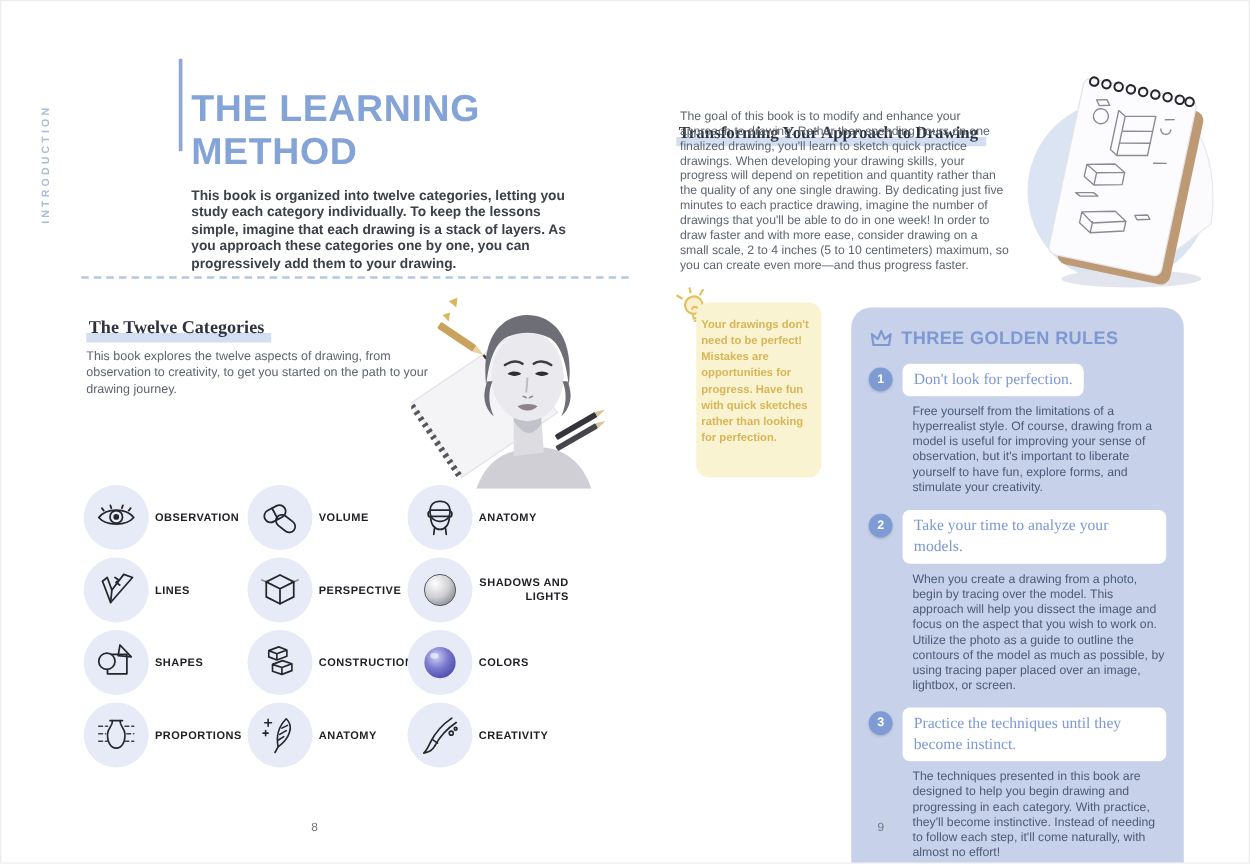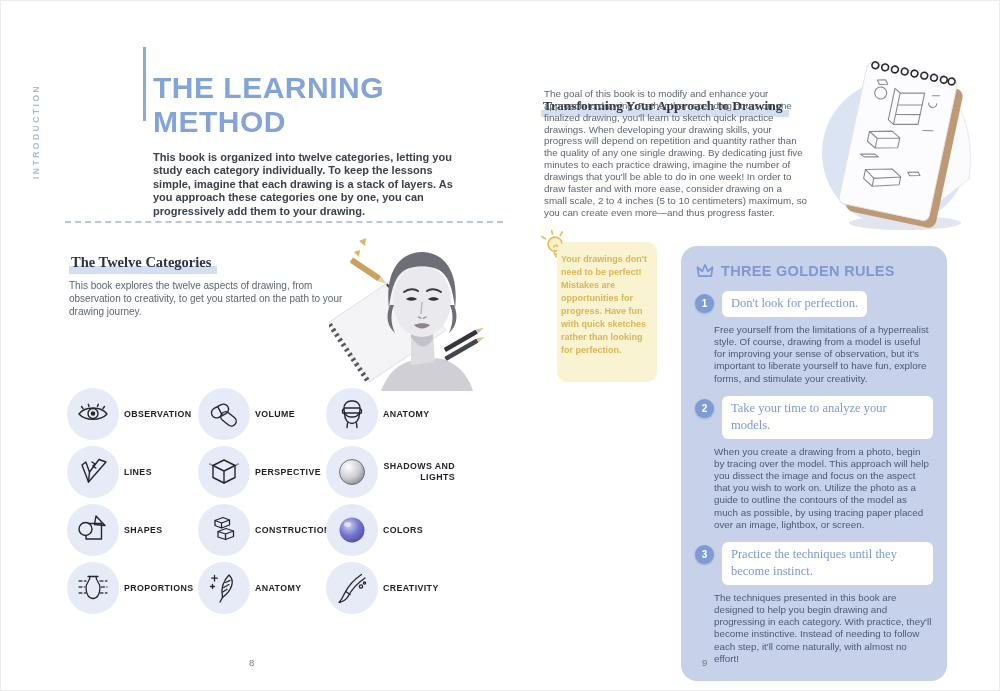--- a/index.html
+++ b/index.html
@@ -50,21 +50,21 @@
               font-size:14.5px;letter-spacing:.3px;margin-bottom:10px;}
   .rule{margin-bottom:11px;}
   .rule:last-child{margin-bottom:0;}
   .rule-top{display:flex;align-items:flex-start;gap:8px;}
   .rule-num{width:19px;height:19px;border-radius:50%;background:#7f9bd3;color:#fff;
             font-size:10px;font-weight:700;display:flex;align-items:center;justify-content:center;
             flex:0 0 auto;margin-top:3px;box-shadow:0 1px 2px rgba(70,90,130,.3);}
   .rule-title{background:#fff;border-radius:6px;padding:4px 9px 5px 9px;color:#7d99d3;
               font-family:"Liberation Serif",serif;font-weight:400;font-size:12.5px;
               line-height:1.35;display:inline-block;}
-  .rule-body{margin:7px 0 0 19px;font-size:9.8px;line-height:12.2px;color:#4a5a78;}
+  .rule-body{margin:7px 0 0 35px;font-size:9.8px;line-height:12.2px;color:#4a5a78;}
 
   .pagenum{font-size:9.5px;color:#76767c;}
   .pn-left{left:248px;top:656px;}
   .pn-right{left:701px;top:656px;}
 
   svg{display:block;}
 </style>
 </head>
 <body>
 

